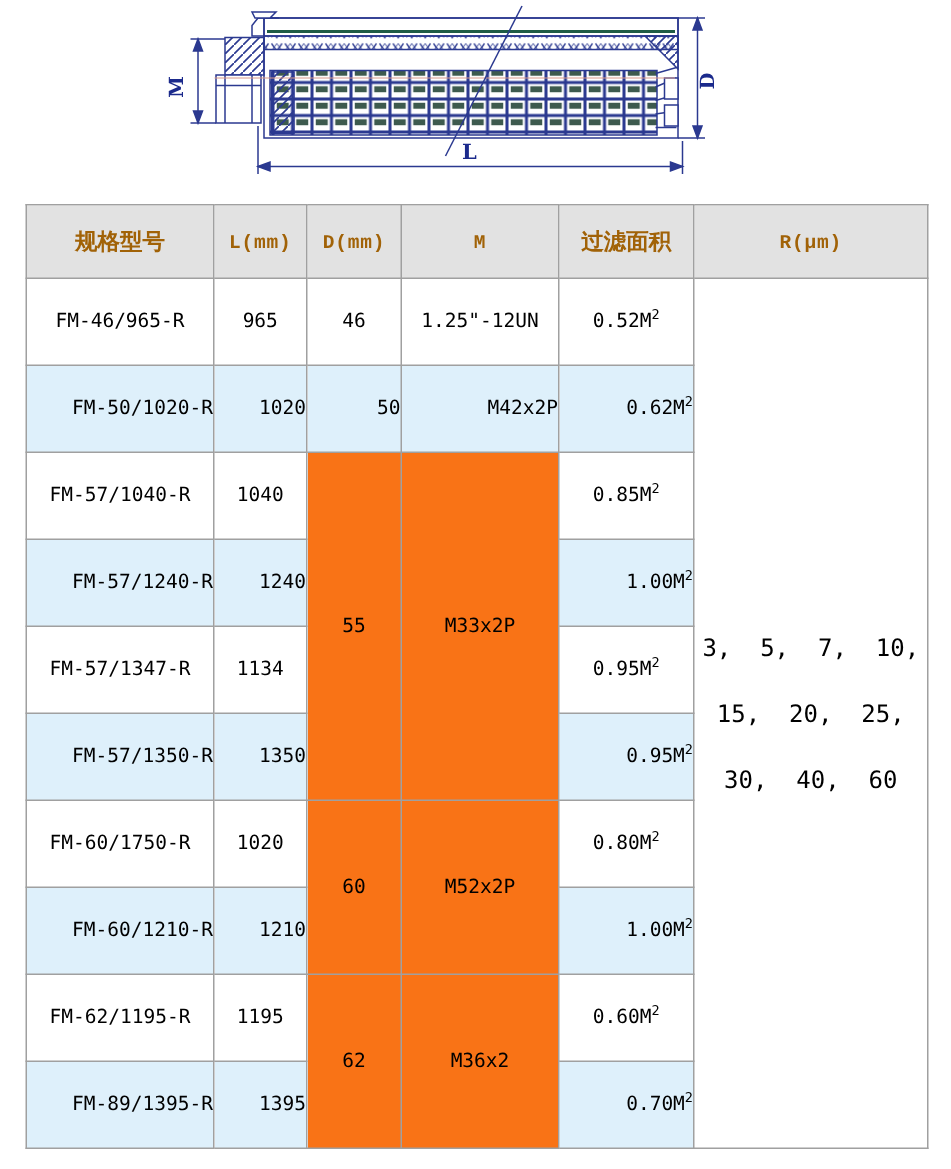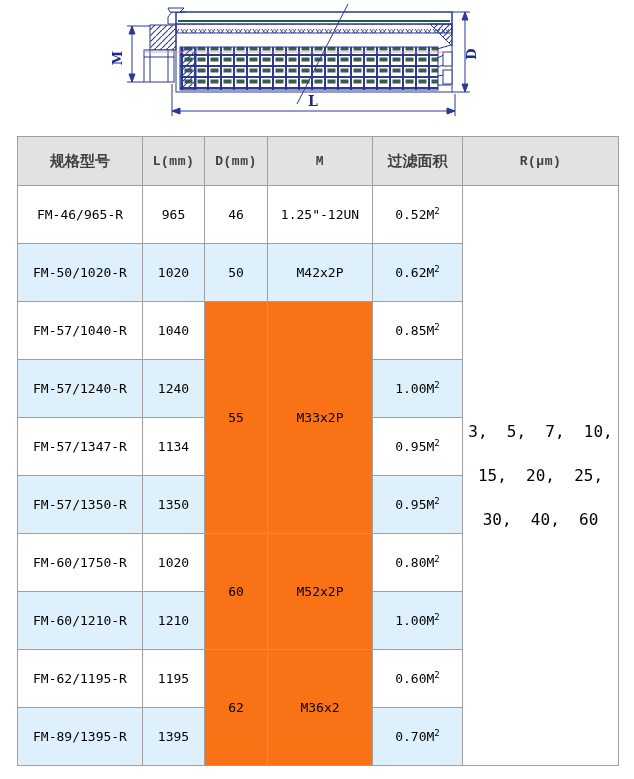--- a/index.html
+++ b/index.html
@@ -22,37 +22,37 @@
     border:1px solid #a0a0a0;
     text-align:center;
     vertical-align:middle;
     padding:0;
     overflow:hidden;
   }
   table.spec thead tr { height:49px; }
   table.spec tbody tr { height:58px;margin-top:42px; }
   table.spec th {
     background:#e2e2e2;
-    color:#404040;
+    color:#a16207;
     font-weight:bold;
     font-size:15px;
     font-family:"DejaVu Sans", sans-serif;
   }
   table.spec th.latin {
     font-size:13px;
     font-family:Liberation Mono, monospace;
     letter-spacing:0.5px;
   }
   table.spec td {
     background:#ffffff;
     color:#000;
     font-size:13px;
     font-family:"DejaVu Sans Mono", monospace;
   }
-  table.spec tr.stripe td { background:#def0fb; }
+  table.spec tr.stripe td { background:#def0fb;text-align:right; }
   table.spec td.merged { background:#f97316; }
   table.spec td.r-cell { background:#ffffff; }
   td.area-cell sup { font-size:9px; vertical-align:super; line-height:0; }
   .r-lines {
     display:flex; flex-direction:column; align-items:center;
     gap:25px;
     white-space:pre;
     font-size:16px;
     font-family:"DejaVu Sans Mono", monospace;
   }

